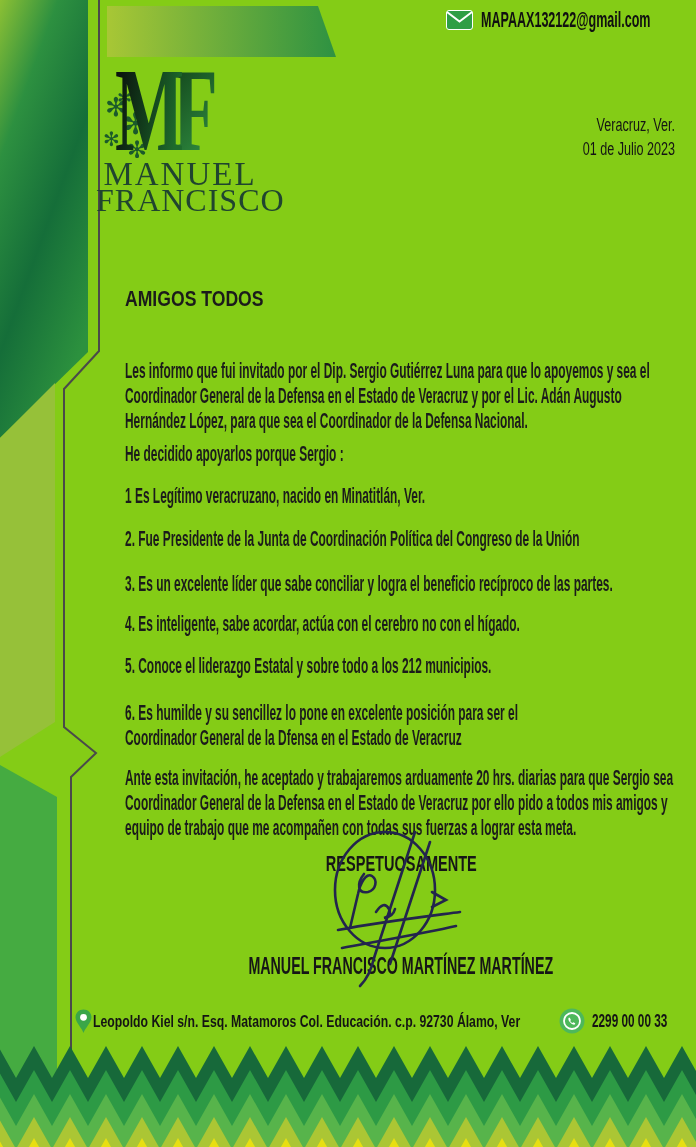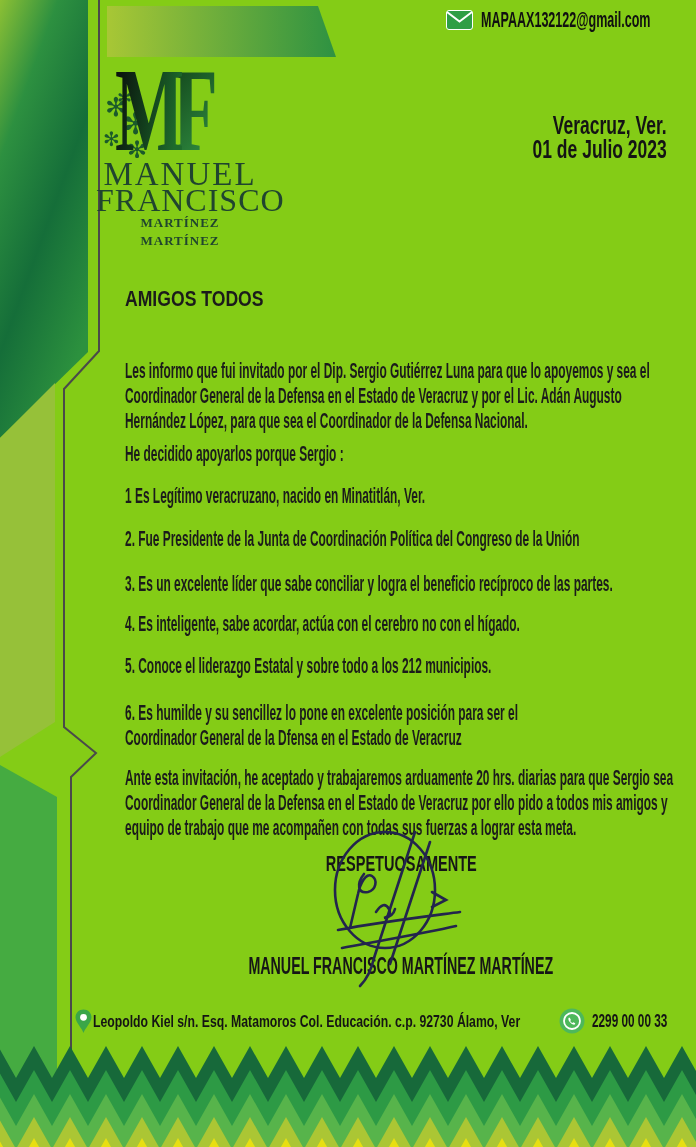--- a/index.html
+++ b/index.html
@@ -14,22 +14,22 @@
       transform:scaleX(0.542);transform-origin:0 0;color:#1b1b1b;}
   .nowrap{white-space:nowrap;width:auto;}
   .center-line{position:absolute;left:125px;width:552px;text-align:center;
       font-weight:bold;font-size:22px;color:#161616;}
   .center-line>span{display:inline-block;transform:scaleX(0.66);}
   
   .email-row{position:absolute;left:446px;top:7px;display:flex;align-items:center;}
   .email-text{font-weight:bold;font-size:22px;color:#101010;white-space:nowrap;
       transform:scaleX(0.57);transform-origin:0 50%;margin-left:8px;}
   
-  .dateline{position:absolute;right:29px;top:113px;text-align:right;
-      font-weight:bold;font-size:25px;line-height:24px;color:#141414;}
+  .dateline{position:absolute;right:21px;top:113px;text-align:right;
+      font-weight:normal;font-size:18px;line-height:24px;color:#141414;}
   .dateline span{display:inline-block;transform:scaleX(0.70);transform-origin:100% 50%;white-space:nowrap;}
   
   .wordmark{position:absolute;left:96px;top:153px;width:168px;text-align:center;
       font-family:"Liberation Serif",serif;color:#20452f;margin-top:8px;}
   .wm1{font-size:33px;letter-spacing:2px;line-height:26px;}
   .wm2{font-size:32px;letter-spacing:1px;line-height:27px;}
   .wm3{font-size:13px;font-weight:bold;letter-spacing:1px;line-height:18px;word-spacing:6px;}
   
   .addr{position:absolute;left:93px;top:1012px;font-weight:bold;font-size:17px;
       white-space:nowrap;transform:scaleX(0.72);transform-origin:0 0;color:#141414;}
@@ -98,21 +98,20 @@
       <text x="24" y="100" font-size="24">✻</text>
       <text x="14" y="46" font-size="18">✻</text>
     </g>
     <text transform="translate(70,92) scale(0.62,1)" font-family="'Liberation Serif',serif" font-weight="bold" font-size="118" fill="url(#gradF)">F</text>
     <text transform="translate(12,92) scale(0.62,1)" font-family="'Liberation Serif',serif" font-weight="bold" font-size="118" fill="url(#gradM)">M</text>
   </svg>
 
   <div class="wordmark">
     <div class="wm1">MANUEL</div>
     <div class="wm2">FRANCISCO</div>
-    <div class="wm3">MARTÍNEZ MARTÍNEZ</div>
   </div>
 
   <div class="dateline">
     <span>Veracruz, Ver.</span><br>
     <span>01 de Julio 2023</span>
   </div>
 
   <p class="body-block nowrap" style="top:264px;transform:scaleX(0.80);">AMIGOS TODOS</p>
 
   <p class="body-block" style="top:336px;">Les informo que fui invitado por el Dip. Sergio Gutiérrez Luna para que lo apoyemos y sea el Coordinador General de la Defensa en el Estado de Veracruz y por el Lic. Adán Augusto Hernández López, para que sea el Coordinador de la Defensa Nacional.</p>

